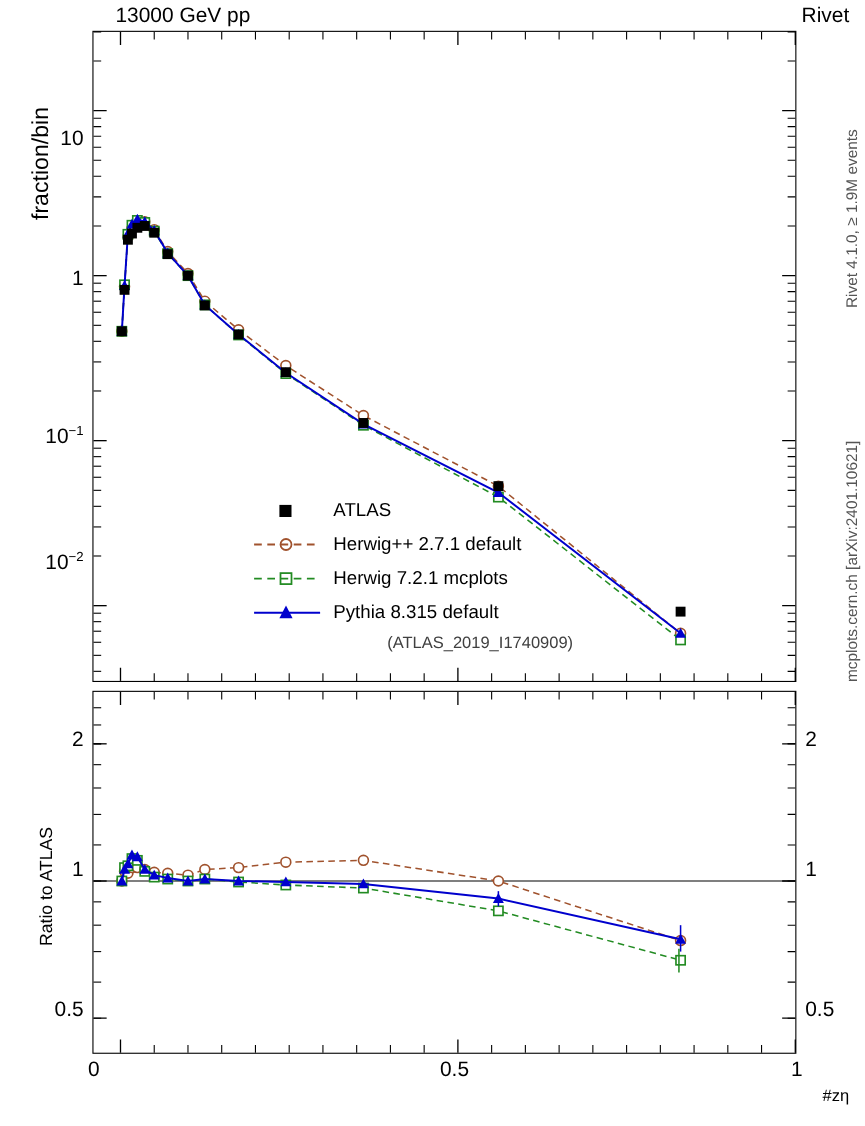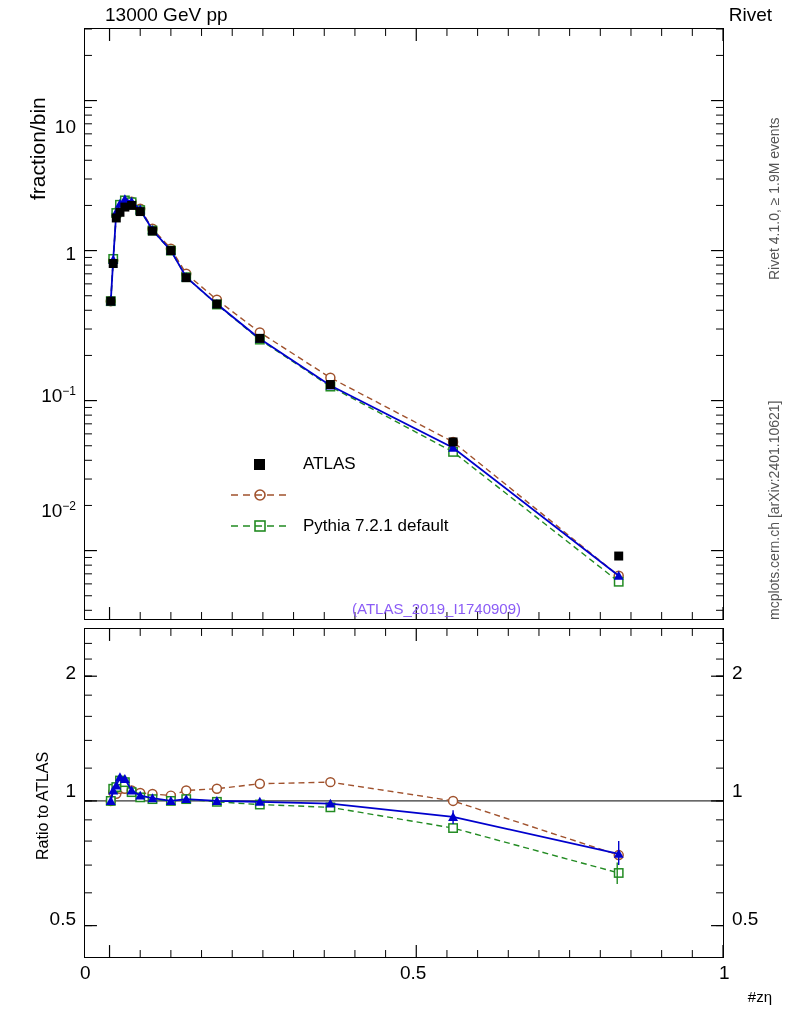--- a/index.html
+++ b/index.html
@@ -1,17 +1,17 @@
 <!DOCTYPE html>
 <html><head>
 <meta charset="utf-8">
 <style>
   html,body{margin:0;padding:0;background:#ffffff;}
   body{width:786px;height:1024px;font-family:"Liberation Sans",sans-serif;color:#000;}
-  #root{position:relative;width:786px;height:1024px;overflow:hidden;}
+  #root{position:relative;width:786px;height:1024px;overflow:hidden;border-radius:29px;}
 
   .txt{position:absolute;white-space:nowrap;}
   .vtxt{position:absolute;white-space:nowrap;transform-origin:0 0;}
 
   
   .hdr{font-size:19px;}
   #hdr-left{left:105px;top:4px;}
   #hdr-right{right:14px;top:4px;}
 
   
@@ -38,21 +38,21 @@
   #plot-title{left:150px;top:56px;font-size:21px;}
   #plot-title .sub{font-size:13px;vertical-align:-0.45em;}
   #plot-title .sup{font-size:13px;vertical-align:0.55em;}
 
   
   #legend{position:absolute;left:229px;top:448px;font-size:17px;}
   #legend .row{height:31px;display:flex;align-items:center;}
   #legend .key{width:64px;height:20px;position:relative;margin-right:10px;}
   #legend .lbl{white-space:nowrap;}
 
-  #watermark{left:352px;top:600px;font-size:15px;color:#8b5cf6;}
+  #watermark{left:352px;top:576px;font-size:15px;color:#404040;}
 </style>
 </head>
 <body>
 
 <div id="root">
 
   <div class="txt hdr" id="hdr-left">13000 GeV pp</div>
   <div class="txt hdr" id="hdr-right">Rivet</div>
 
   <div class="vtxt" id="ylabel-main">fraction/bin</div>
@@ -262,29 +262,39 @@
       </span>
       <span class="lbl">ATLAS</span>
     </div>
     <div class="row">
       <span class="key">
         <svg width="64" height="20" viewBox="0 0 64 20">
           <line x1="2" y1="10" x2="62" y2="10" stroke="#a0522d" stroke-width="1.6" stroke-dasharray="7,5"></line>
           <circle cx="31" cy="10" r="5" fill="none" stroke="#a0522d" stroke-width="1.6"></circle>
         </svg>
       </span>
+      <span class="lbl">Herwig++ 2.7.1 default</span>
     </div>
     <div class="row">
       <span class="key">
         <svg width="64" height="20" viewBox="0 0 64 20">
           <line x1="2" y1="10" x2="62" y2="10" stroke="#228b22" stroke-width="1.6" stroke-dasharray="7,5"></line>
           <rect x="26" y="5" width="10" height="10" fill="none" stroke="#228b22" stroke-width="1.6"></rect>
         </svg>
       </span>
-      <span class="lbl">Pythia 7.2.1 default</span>
+      <span class="lbl">Herwig 7.2.1 mcplots</span>
+    </div>
+    <div class="row">
+      <span class="key">
+        <svg width="64" height="20" viewBox="0 0 64 20">
+          <line x1="2" y1="10" x2="62" y2="10" stroke="#0000cd" stroke-width="1.8"></line>
+          <polygon points="31,3.5 37,15 25,15" fill="#0000cd"></polygon>
+        </svg>
+      </span>
+      <span class="lbl">Pythia 8.315 default</span>
     </div>
   </div>
 
   <div class="txt" id="watermark">(ATLAS_2019_I1740909)</div>
 
   <div id="ratio-panel">
     <svg class="plot" id="ratio-svg" viewBox="0 0 640 330" preserveAspectRatio="none">
         <line x1="0" y1="298.43870618737935" x2="12" y2="298.43870618737935" stroke="#000" stroke-width="1.2"></line>
         <line x1="640" y1="298.43870618737935" x2="628" y2="298.43870618737935" stroke="#000" stroke-width="1.2"></line>
         <line x1="0" y1="172.96582505042508" x2="12" y2="172.96582505042508" stroke="#000" stroke-width="1.2"></line>

